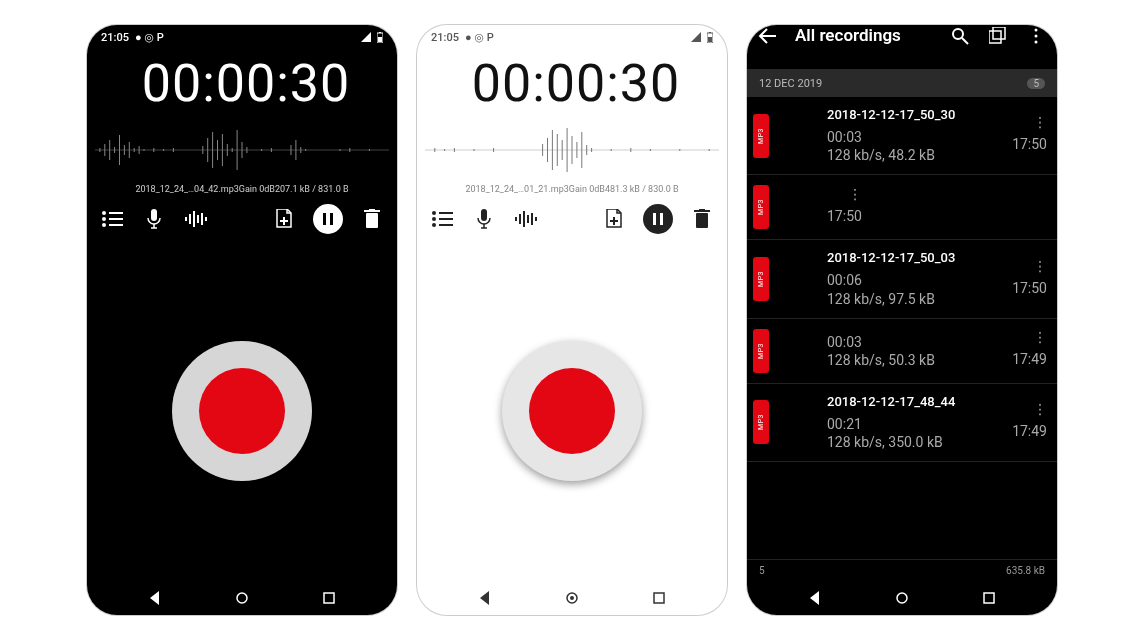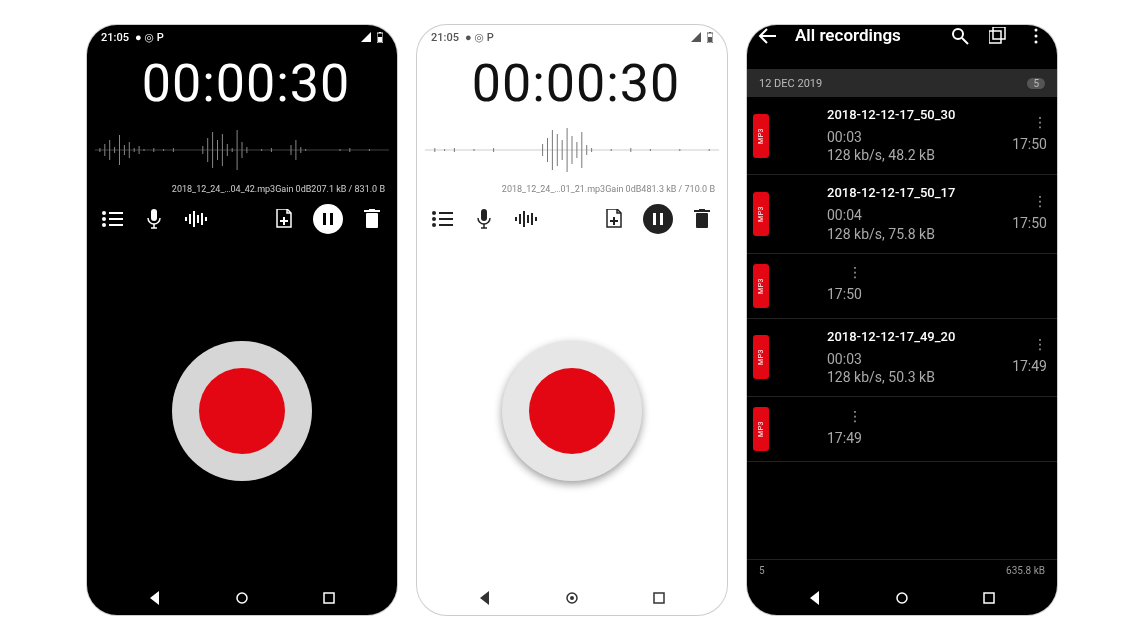--- a/index.html
+++ b/index.html
@@ -26,21 +26,21 @@
     padding: 0 14px; font-size: 11px; font-weight: 500;
   }
   .statusbar .left, .statusbar .right { display:flex; gap:6px; align-items:center;}
   .timer {
     font-size: 52px; font-weight: 400; text-align:center;
     font-variant-numeric: tabular-nums;
     margin: 4px 0 6px 8px; letter-spacing:1px;
   }
   .waveform { height: 60px; padding:0 8px; position:relative; display:flex; align-items:center; justify-content:center;}
   .waveform svg { width:100%; height:100%; }
-  .waveinfo { display:flex; justify-content:flex-end; font-size:9px; padding:4px 12px; opacity:0.8;}
+  .waveinfo { display:flex; justify-content:center; font-size:9px; padding:4px 12px; opacity:0.8;}
   .toolbar { display:flex; justify-content:space-between; align-items:center; padding:6px 12px;}
   .toolbar .group { display:flex; gap:16px; align-items:center;}
   .toolbar .ibtn { width:26px; height:26px; display:flex; align-items:center; justify-content:center; cursor:pointer;}
   .toolbar .circlebtn { width:30px; height:30px; border-radius:50%; display:flex; align-items:center; justify-content:center; cursor:pointer;}
   .phone.dark .circlebtn { background:#fff; color:#000;}
   .phone.light .circlebtn { background:#222; color:#fff;}
   .recordarea { flex:1; display:flex; align-items:center; justify-content:center; }
   .record-outer {
     width:140px; height:140px; border-radius:50%;
     display:flex; align-items:center; justify-content:center; cursor:pointer;
@@ -268,21 +268,21 @@
           <line x1="230" y1="29" x2="230" y2="31"></line>
           <line x1="260" y1="29" x2="260" y2="31"></line>
           <line x1="290" y1="29" x2="290" y2="31"></line>
       </g>
     </svg>
   </div>
 
   <div class="waveinfo" style="color:#666">
     <span>2018_12_24_…01_21.mp3</span>
     <span>Gain 0dB</span>
-    <span>481.3 kB / 710.0 B</span>
+    <span>481.3 kB / 830.0 B</span>
   </div>
 
   <div class="toolbar" style="color:#222">
     <div class="group">
       <div class="ibtn">
           <svg width="22" height="18" viewBox="0 0 22 18" fill="currentColor">
             <circle cx="3" cy="3" r="2"></circle>
             <rect x="8" y="2" width="14" height="2"></rect>
             <circle cx="3" cy="9" r="2"></circle>
             <rect x="8" y="8" width="14" height="2"></rect>
@@ -407,55 +407,58 @@
     </div>
     <div class="right">
       <div class="more">⋮</div>
       <div class="time">17:50</div>
     </div>
       </div>
       <div class="row">
     <div class="tag">
           <span>MP3</span>
         </div>
-    <div class="mid">
-      <div class="fname">2018-12-12-17_50_17</div>
-      <div class="meta">00:04<br>128 kb/s, 75.8 kB</div>
-    </div>
     <div class="right">
       <div class="more">⋮</div>
       <div class="time">17:50</div>
     </div>
       </div>
       <div class="row">
     <div class="tag">
           <span>MP3</span>
         </div>
+    <div class="mid">
+      <div class="fname">2018-12-12-17_50_03</div>
+      <div class="meta">00:06<br>128 kb/s, 97.5 kB</div>
+    </div>
     <div class="right">
       <div class="more">⋮</div>
       <div class="time">17:50</div>
     </div>
       </div>
       <div class="row">
     <div class="tag">
           <span>MP3</span>
         </div>
     <div class="mid">
-      <div class="fname">2018-12-12-17_49_20</div>
       <div class="meta">00:03<br>128 kb/s, 50.3 kB</div>
     </div>
     <div class="right">
       <div class="more">⋮</div>
       <div class="time">17:49</div>
     </div>
       </div>
       <div class="row">
     <div class="tag">
           <span>MP3</span>
         </div>
+    <div class="mid">
+      <div class="fname">2018-12-12-17_48_44</div>
+      <div class="meta">00:21<br>128 kb/s, 350.0 kB</div>
+    </div>
     <div class="right">
       <div class="more">⋮</div>
       <div class="time">17:49</div>
     </div>
       </div>
     </div>
 
   <div class="footer">
     <span>5</span>
     <span>635.8 kB</span>

